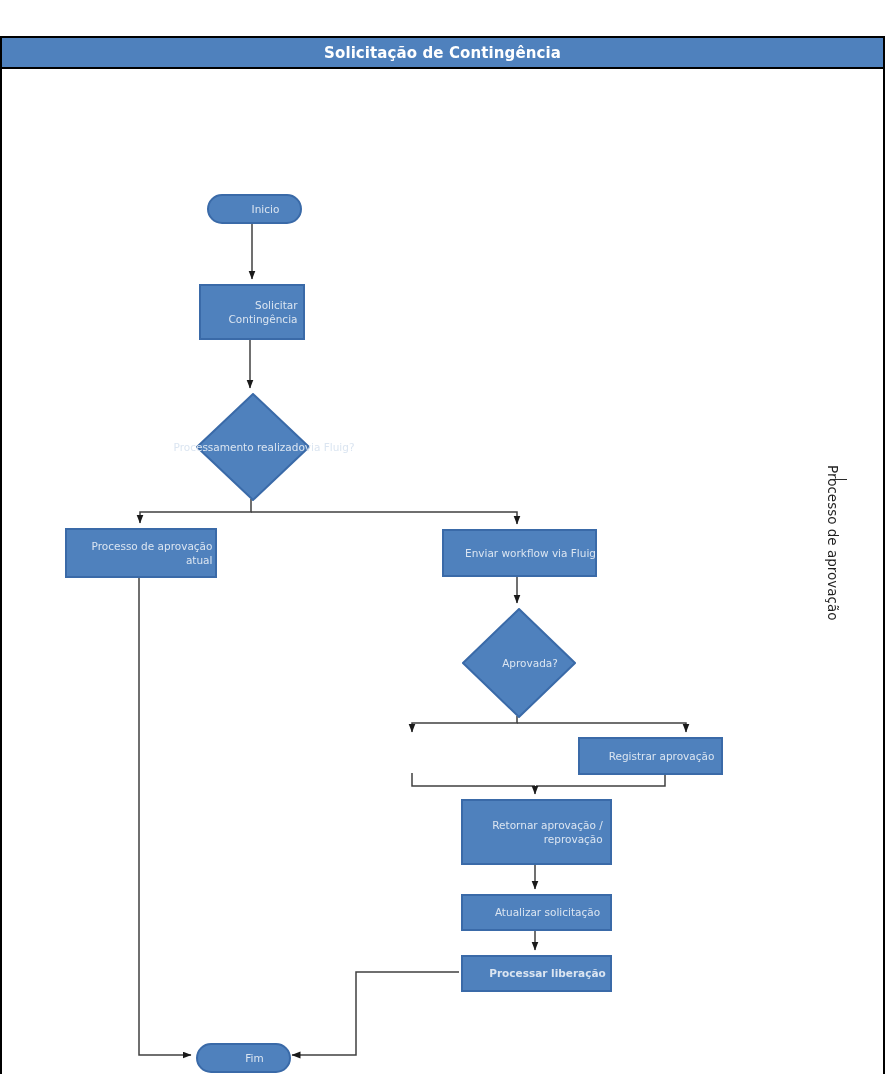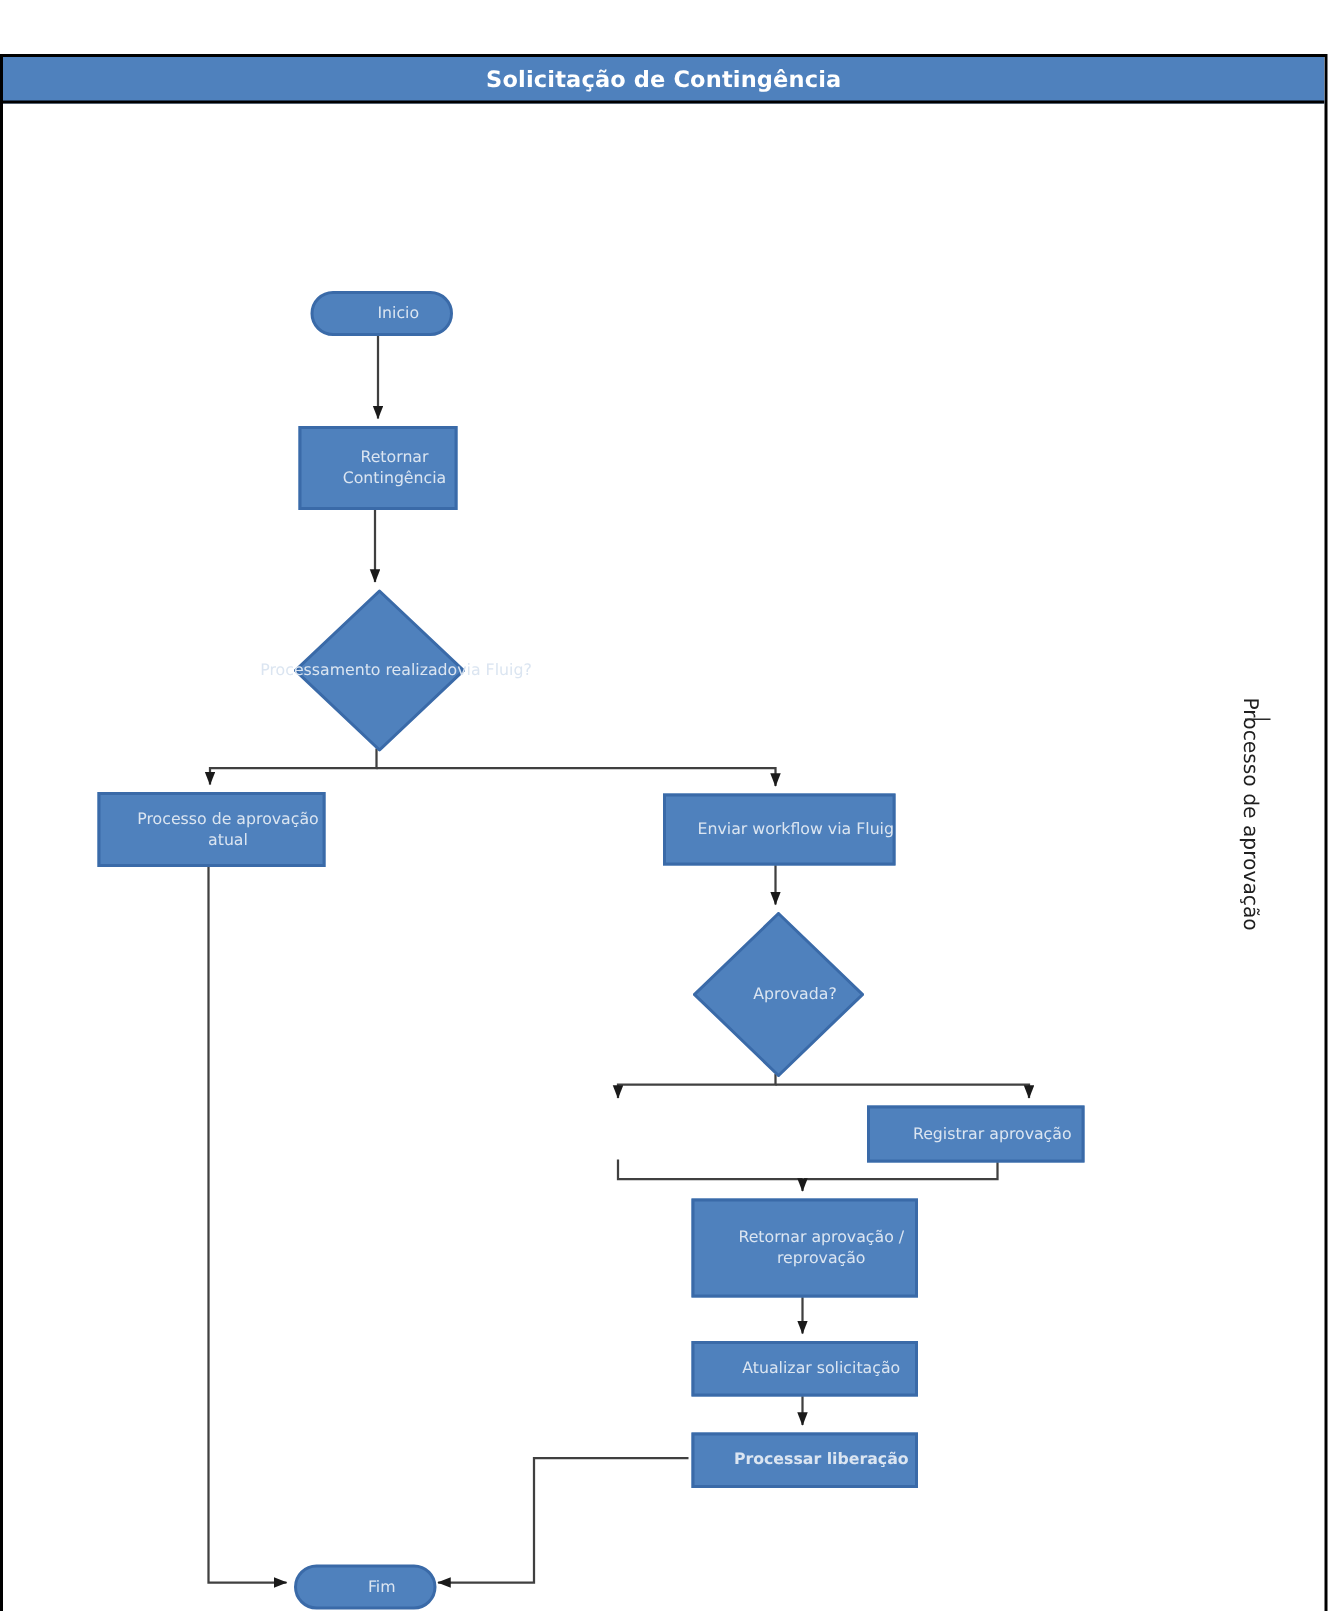--- a/index.html
+++ b/index.html
@@ -45,21 +45,21 @@
     display: flex;
     align-items: center;
     justify-content: center;
     cursor: default;
   }
   .node.terminator { border-radius: 16px; }
   .node-label {
     color: #dbe5f1;
     font-size: 10.5px;
     line-height: 1.35;
-    text-align: center;
+    text-align: right;
     white-space: nowrap;
     padding-left: 22px;
   }
   .node-label .ln { display: block; white-space: nowrap; }
   .diamond {
     position: absolute;
     box-sizing: border-box;
     background: transparent;
     border: none;
   }
@@ -132,21 +132,21 @@
       <path d="M139,540 L139,1019 L191,1019" marker-end="url(#arrow)"></path>
     </g>
   </svg>
 
   <div class="node terminator" style="left:205px; top:156px; width:95px; height:30px;">
     <span class="node-label">Inicio</span>
   </div>
 
   <div class="node" style="left:197px; top:246px; width:106px; height:56px;">
     <div class="node-label">
-      <span class="ln">Retornar</span>
+      <span class="ln">Solicitar</span>
       <span class="ln">Contingência</span>
     </div>
   </div>
 
   <div class="diamond" style="left:194px; top:355px; width:114px; height:108px;">
     <svg viewBox="0 0 114 108" preserveAspectRatio="none">
       <polygon points="57,1 113,54 57,107 1,54" fill="#4f81bd" stroke="#3a6aa8" stroke-width="2"></polygon>
     </svg>
     <div class="node-label">
       <span class="ln">Processamen</span>

